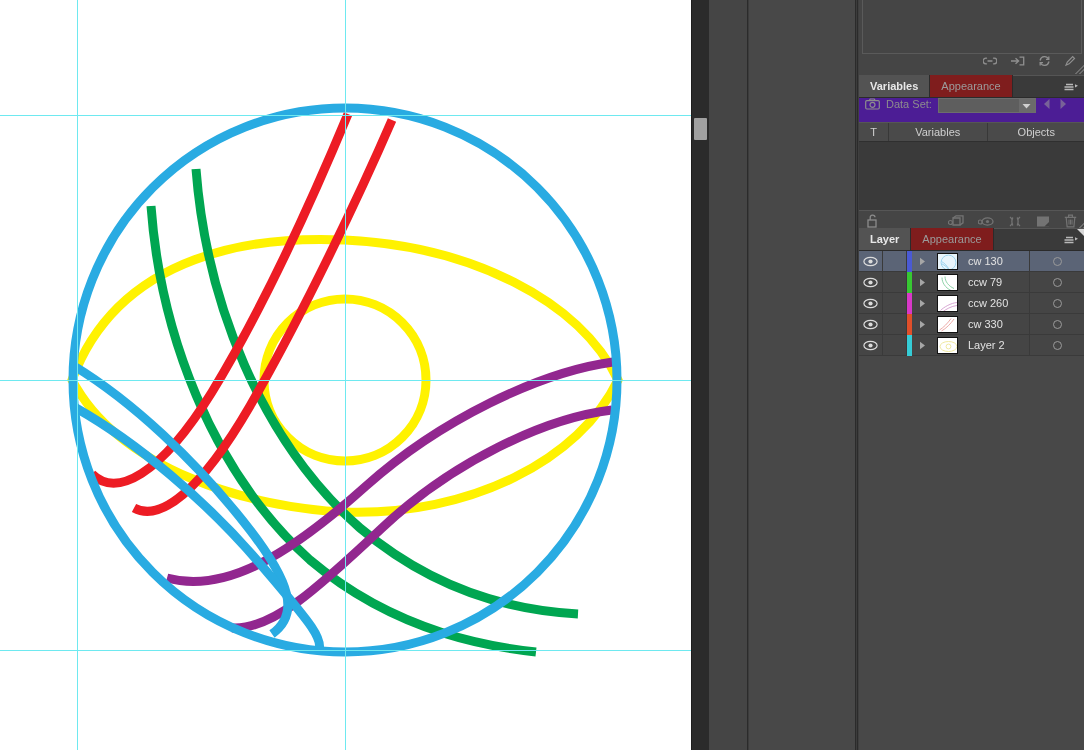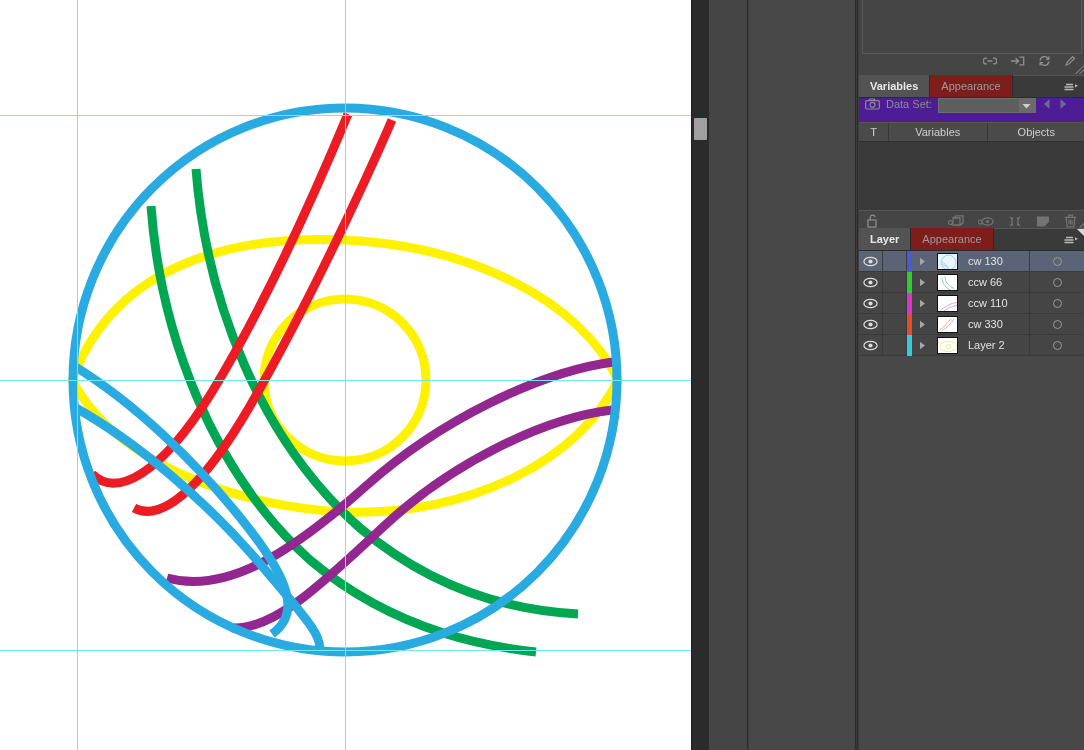--- a/index.html
+++ b/index.html
@@ -405,21 +405,21 @@
                 <path d="M1 0.8 6 4.5 1 8.2z" fill="#a6a6a6"></path>
               </svg>
           </div>
           <div class="cell-thumb">
             <div class="thumb">
               <svg width="21" height="17" viewBox="0 0 21 17">
                 <path d="M4 2.5c0 5 3 10 9 13M7 1.5c0 5 3.5 9.5 9 12" fill="none" stroke="#8fd3a8" stroke-width="1"></path>
               </svg>
             </div>
           </div>
-          <div class="cell-name">ccw 66</div>
+          <div class="cell-name">ccw 79</div>
           <div class="cell-target">
             <span class="target-ring"></span>
           </div>
         </div>
 
         <div class="layer-row">
           <div class="cell-eye">
             <svg width="15" height="11" viewBox="0 0 15 11">
               <ellipse cx="7.5" cy="5.5" rx="6.6" ry="4.2" fill="none" stroke="#dcdcdc" stroke-width="1.2"></ellipse>
               <circle cx="7.5" cy="5.5" r="2.1" fill="#dcdcdc"></circle>
@@ -432,21 +432,21 @@
                 <path d="M1 0.8 6 4.5 1 8.2z" fill="#a6a6a6"></path>
               </svg>
           </div>
           <div class="cell-thumb">
             <div class="thumb">
               <svg width="21" height="17" viewBox="0 0 21 17">
                 <path d="M19 6.5C13 7 6 11 2.5 14.5M19 9.5C13.5 10 7.5 13.5 4.5 16" fill="none" stroke="#d9a7d4" stroke-width="1"></path>
               </svg>
             </div>
           </div>
-          <div class="cell-name">ccw 110</div>
+          <div class="cell-name">ccw 260</div>
           <div class="cell-target">
             <span class="target-ring"></span>
           </div>
         </div>
 
         <div class="layer-row">
           <div class="cell-eye">
             <svg width="15" height="11" viewBox="0 0 15 11">
               <ellipse cx="7.5" cy="5.5" rx="6.6" ry="4.2" fill="none" stroke="#dcdcdc" stroke-width="1.2"></ellipse>
               <circle cx="7.5" cy="5.5" r="2.1" fill="#dcdcdc"></circle>

